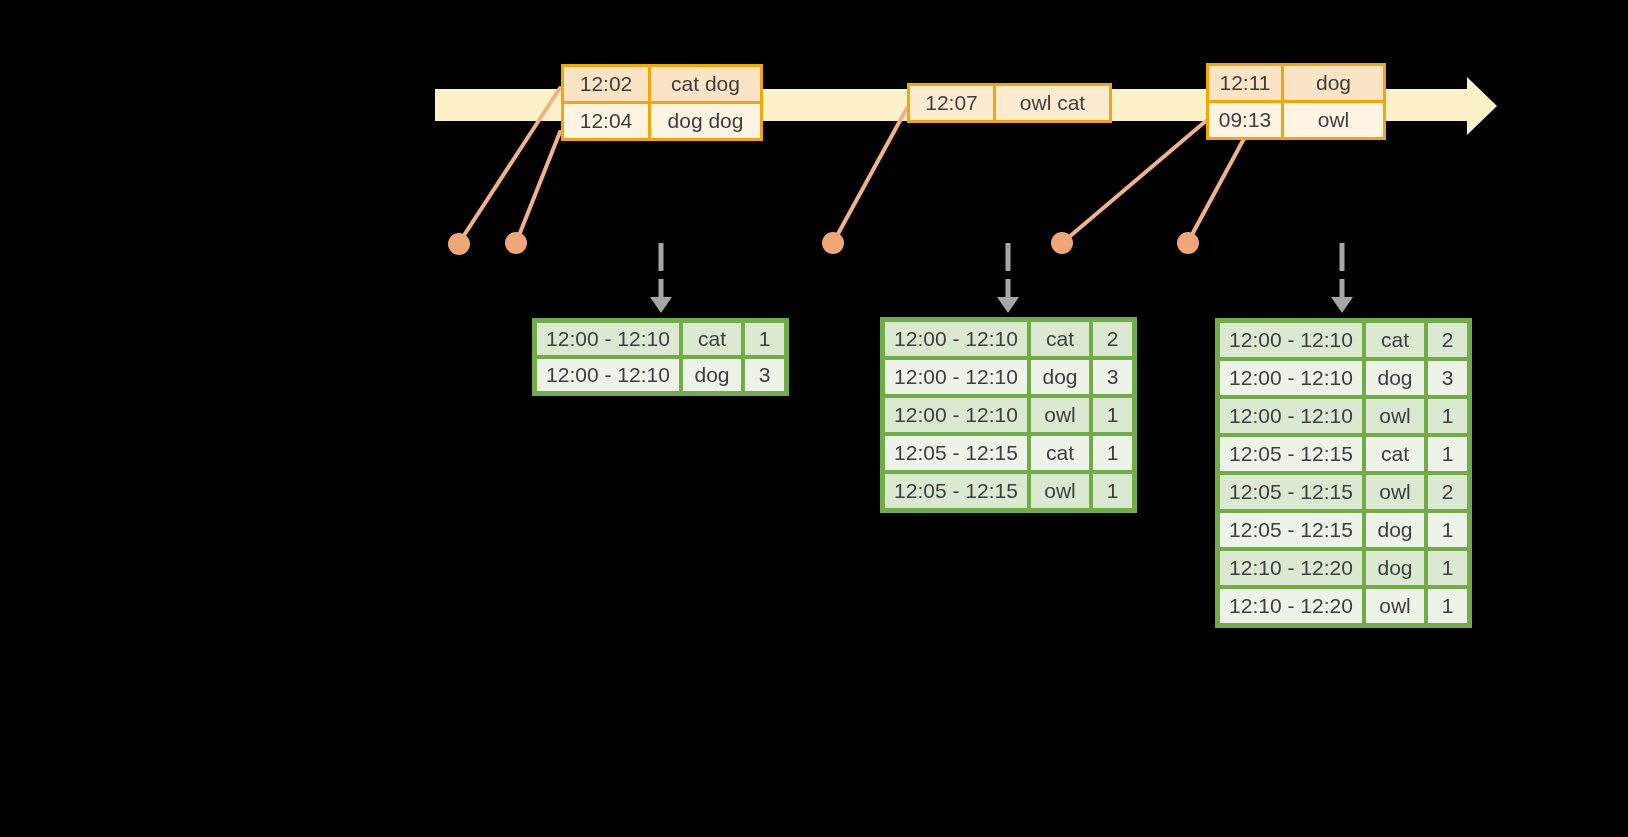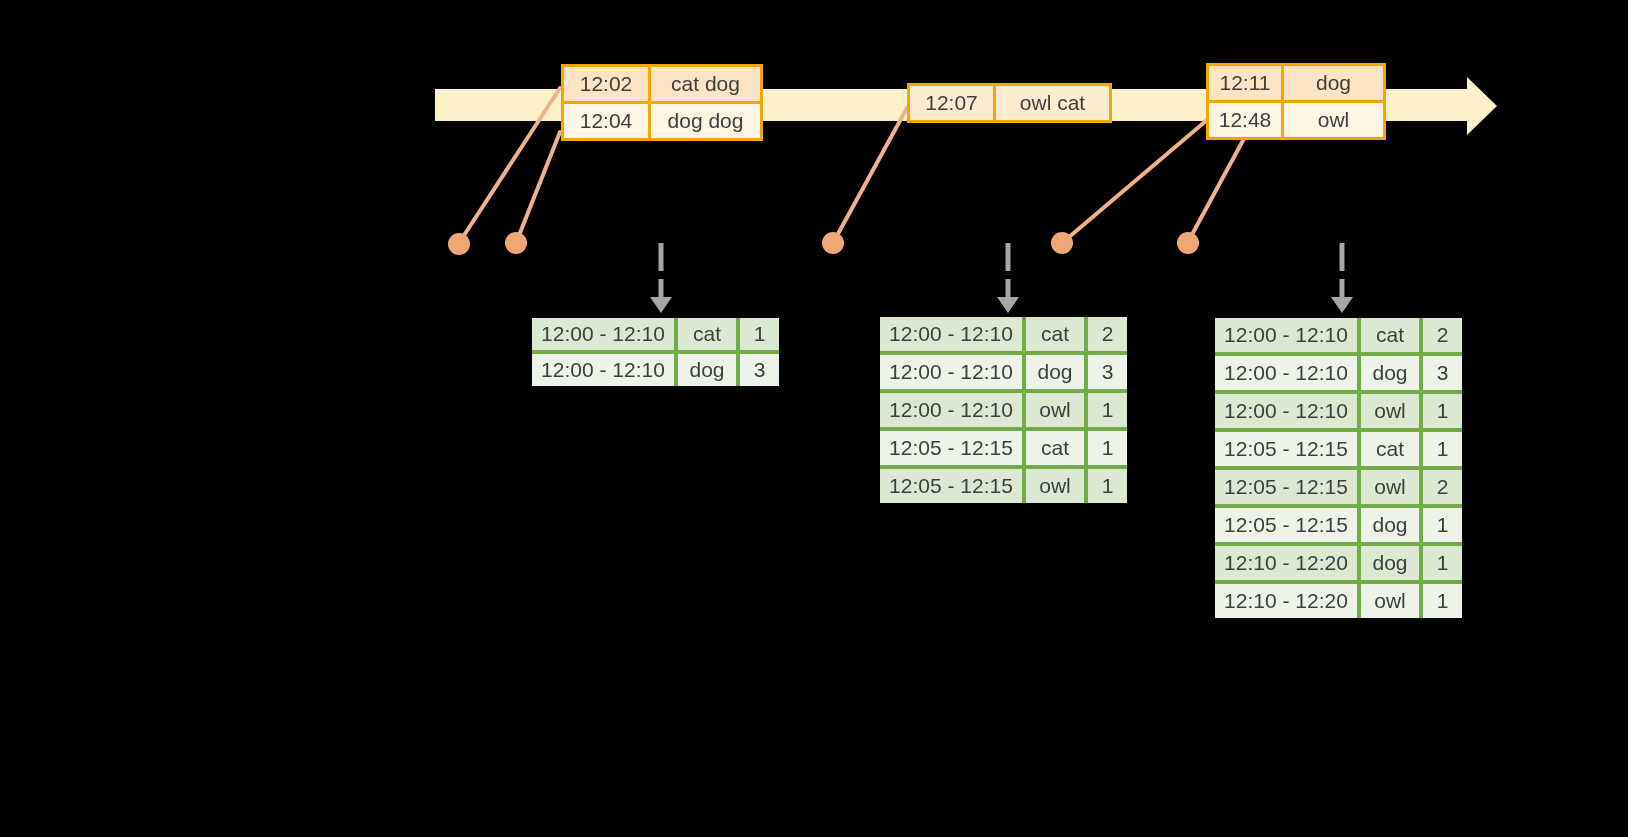--- a/index.html
+++ b/index.html
@@ -31,20 +31,21 @@
   .fill-cream{background:#FDF4E3;}
   .fill-peachlight{background:#FCEBD0;}
 
   
   .result-table{
     position:absolute;
     display:grid;
     grid-template-columns:142px 58px 39px;
     grid-auto-rows:34px;
     gap:4px;
+    padding:5px;
     background:#70AD47; 
   }
   .result-table .cell{
     display:flex;align-items:center;justify-content:center;
     font-size:21px;
   }
   .row-dark{background:#DCE9D2;}
   .row-light{background:#EEF3E9;}
 </style>
 </head>
@@ -93,21 +94,21 @@
   </div>
 
   <div class="event-table" style="left:867px; top:83px; grid-template-columns:83px 113px;">
     <div class="cell fill-peachlight">12:07</div>
     <div class="cell fill-peachlight">owl cat</div>
   </div>
 
   <div class="event-table" style="left:1166px; top:63px; grid-template-columns:72px 99px;">
     <div class="cell fill-peach">12:11</div>
     <div class="cell fill-peach">dog</div>
-    <div class="cell fill-cream">12:48</div>
+    <div class="cell fill-cream">09:13</div>
     <div class="cell fill-cream">owl</div>
   </div>
 
   <div class="result-table" style="left:492px; top:318px; grid-auto-rows:32px;">
     <div class="cell row-dark">12:00 - 12:10</div>
     <div class="cell row-dark">cat</div>
     <div class="cell row-dark">1</div>
     <div class="cell row-light">12:00 - 12:10</div>
     <div class="cell row-light">dog</div>
     <div class="cell row-light">3</div>

